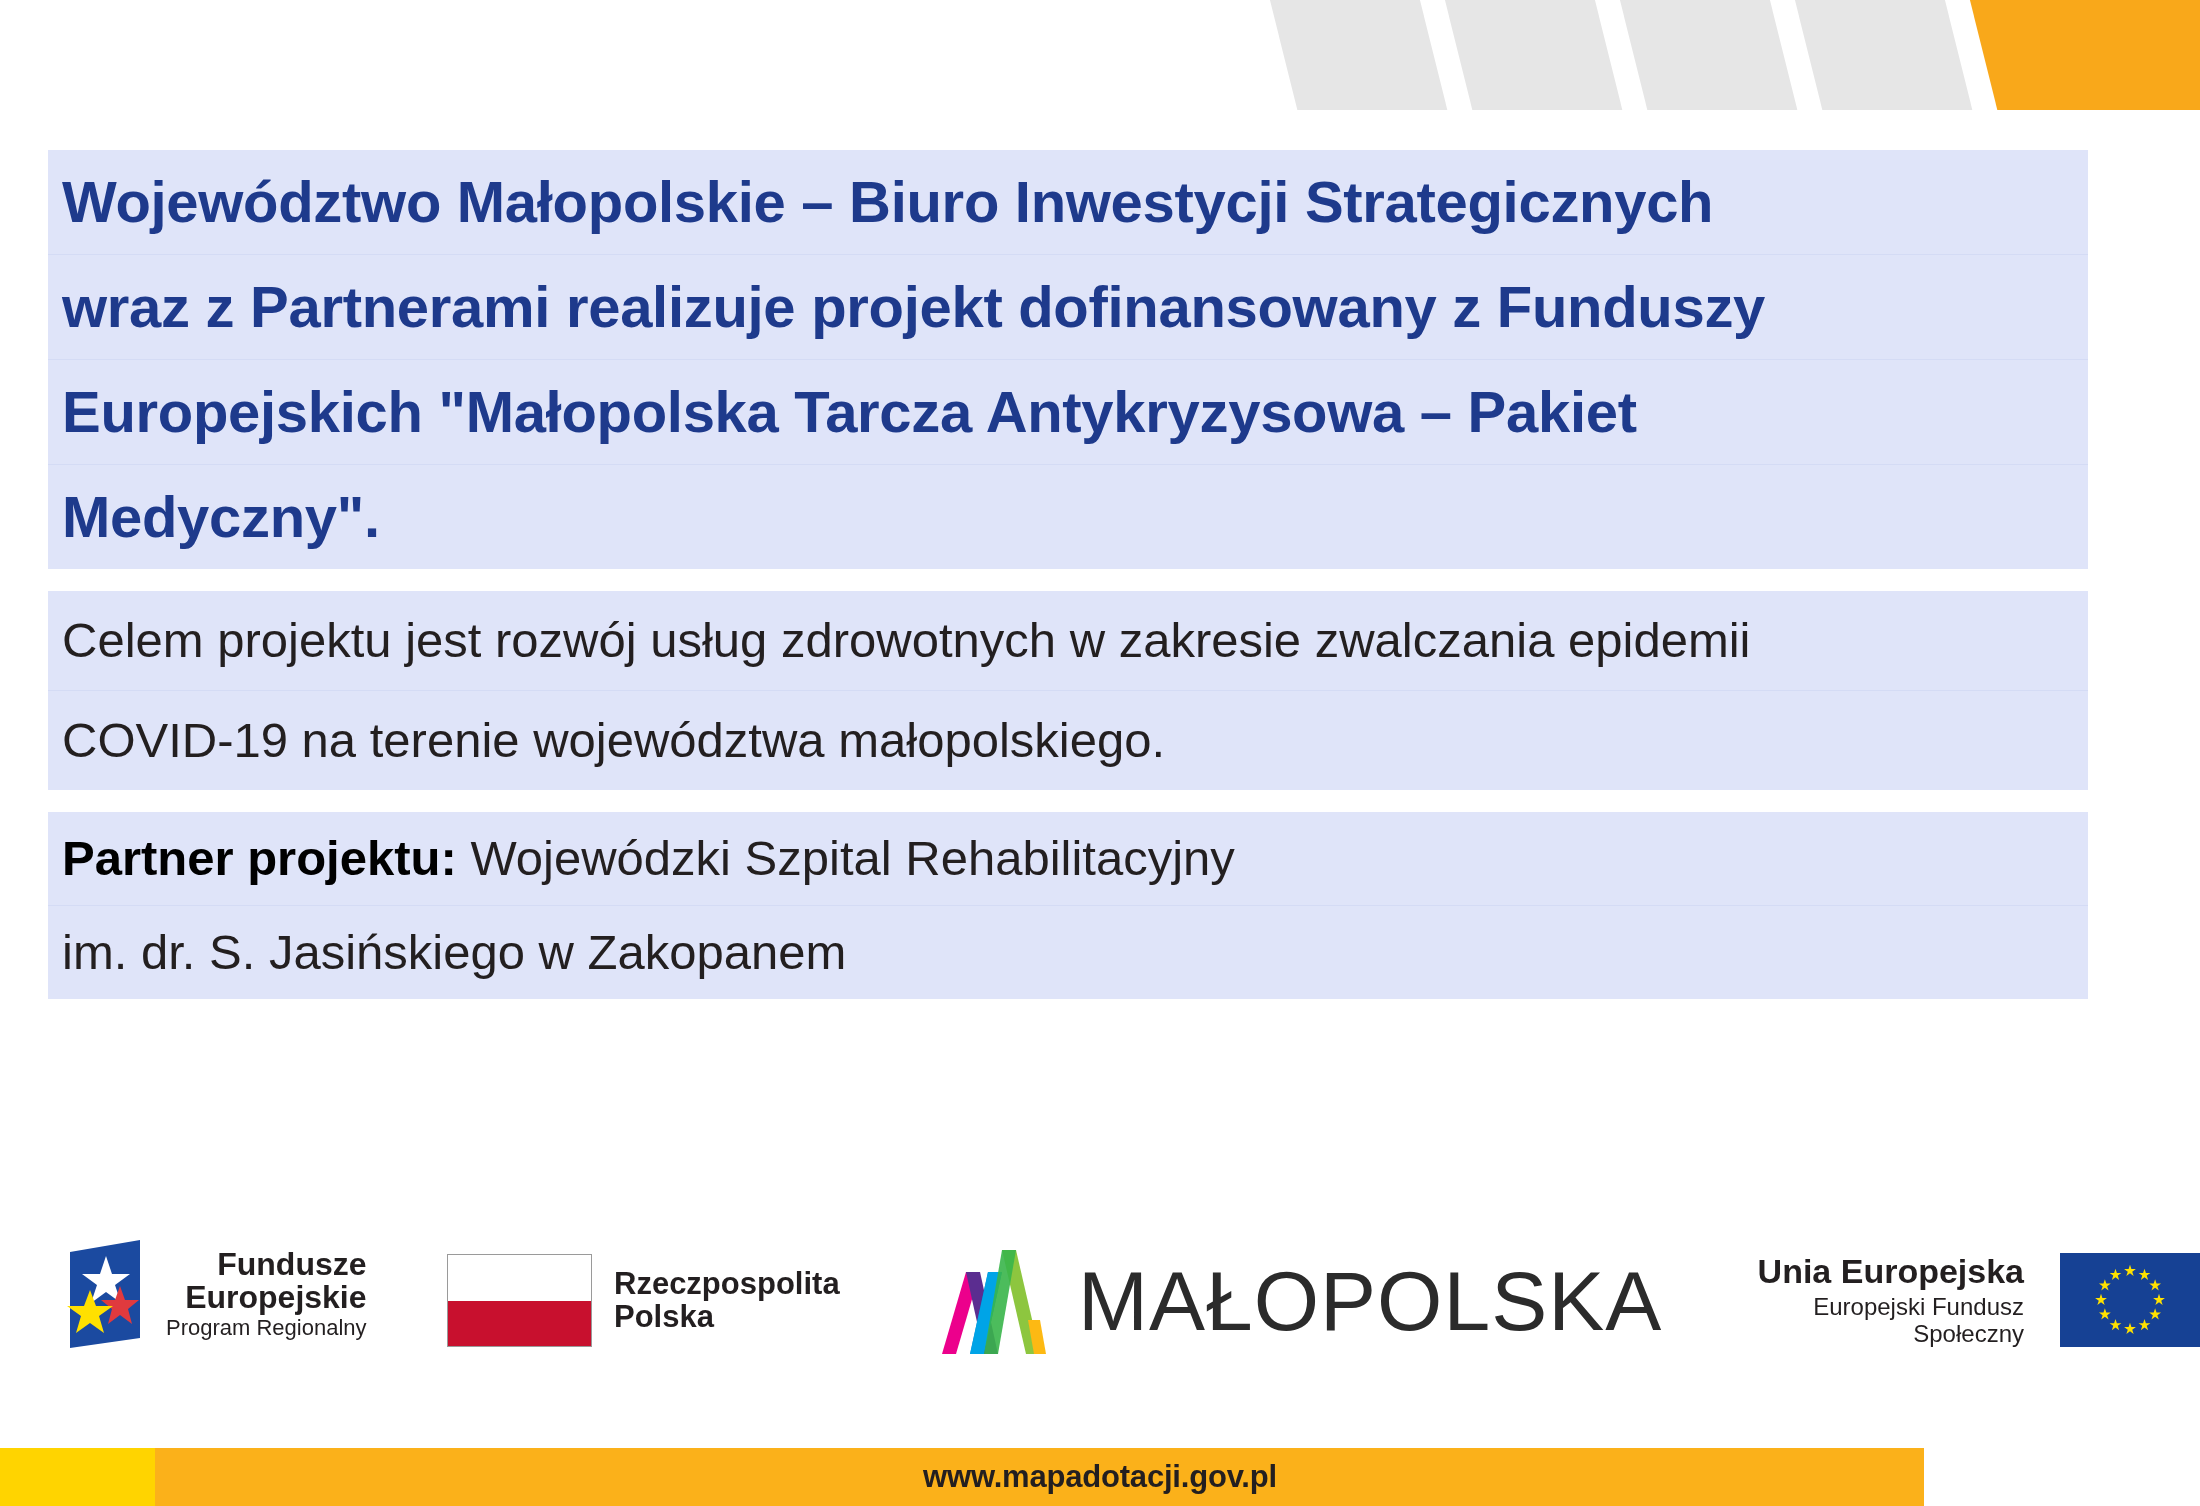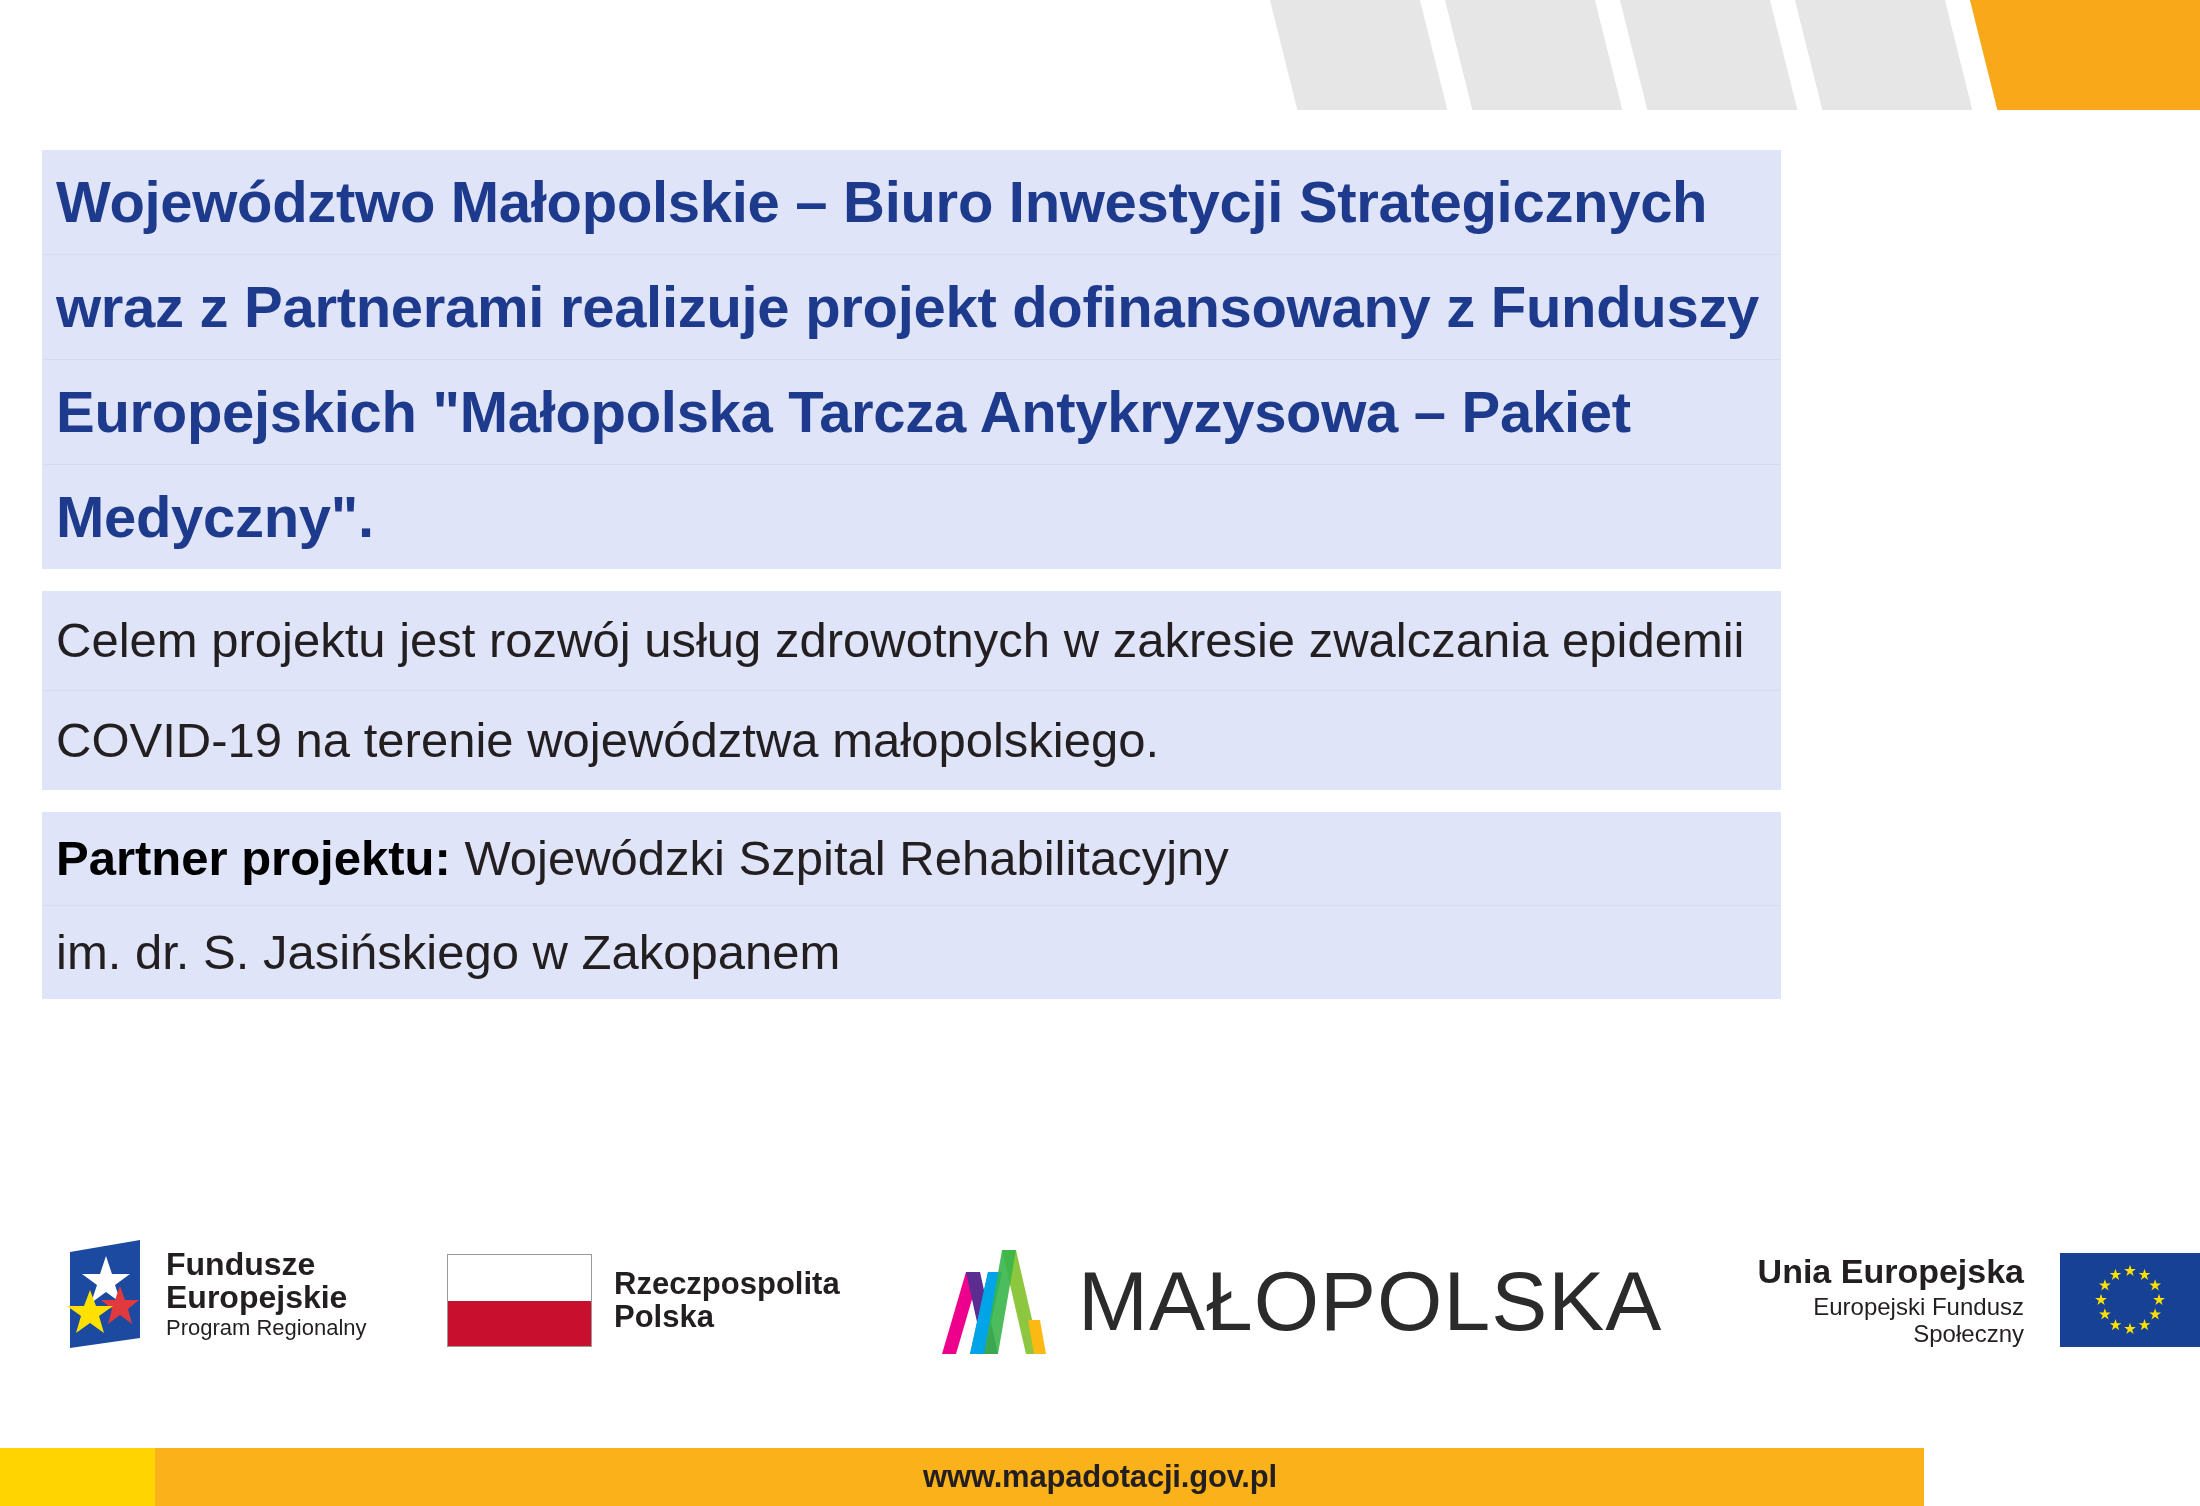--- a/index.html
+++ b/index.html
@@ -33,23 +33,23 @@
     height: 230px;
     transform: skewX(14deg);
     transform-origin: top left;
   }
   .deco-gray { background: #e6e6e6; }
   .deco-orange { background: #f9a81a; }
 
   
   #content {
     position: absolute;
-    left: 42px;
+    left: 48px;
     top: 150px;
-    width: 1739px;
+    width: 2040px;
   }
   .band-group { margin-bottom: 22px; }
   .band {
     background: #dfe4f9;
     padding: 0;
     position: relative;
   }
   .band + .band { border-top: 1px solid #d4dbf5; }
 
   .line {
@@ -102,21 +102,21 @@
   }
 
   
   #logo-fe { left: 62px; top: 6px; }
   #fe-mark {
     width: 86px;
     height: 112px;
     position: relative;
     margin-right: 18px;
   }
-  #fe-text { line-height: 1.02; }
+  #fe-text { line-height: 1.02; text-align: right; }
   #fe-text .t1, #fe-text .t2 {
     font-size: 32px;
     font-weight: bold;
     color: #231f20;
     display: block;
   }
   #fe-text .t3 {
     font-size: 22px;
     font-weight: normal;
     color: #231f20;

